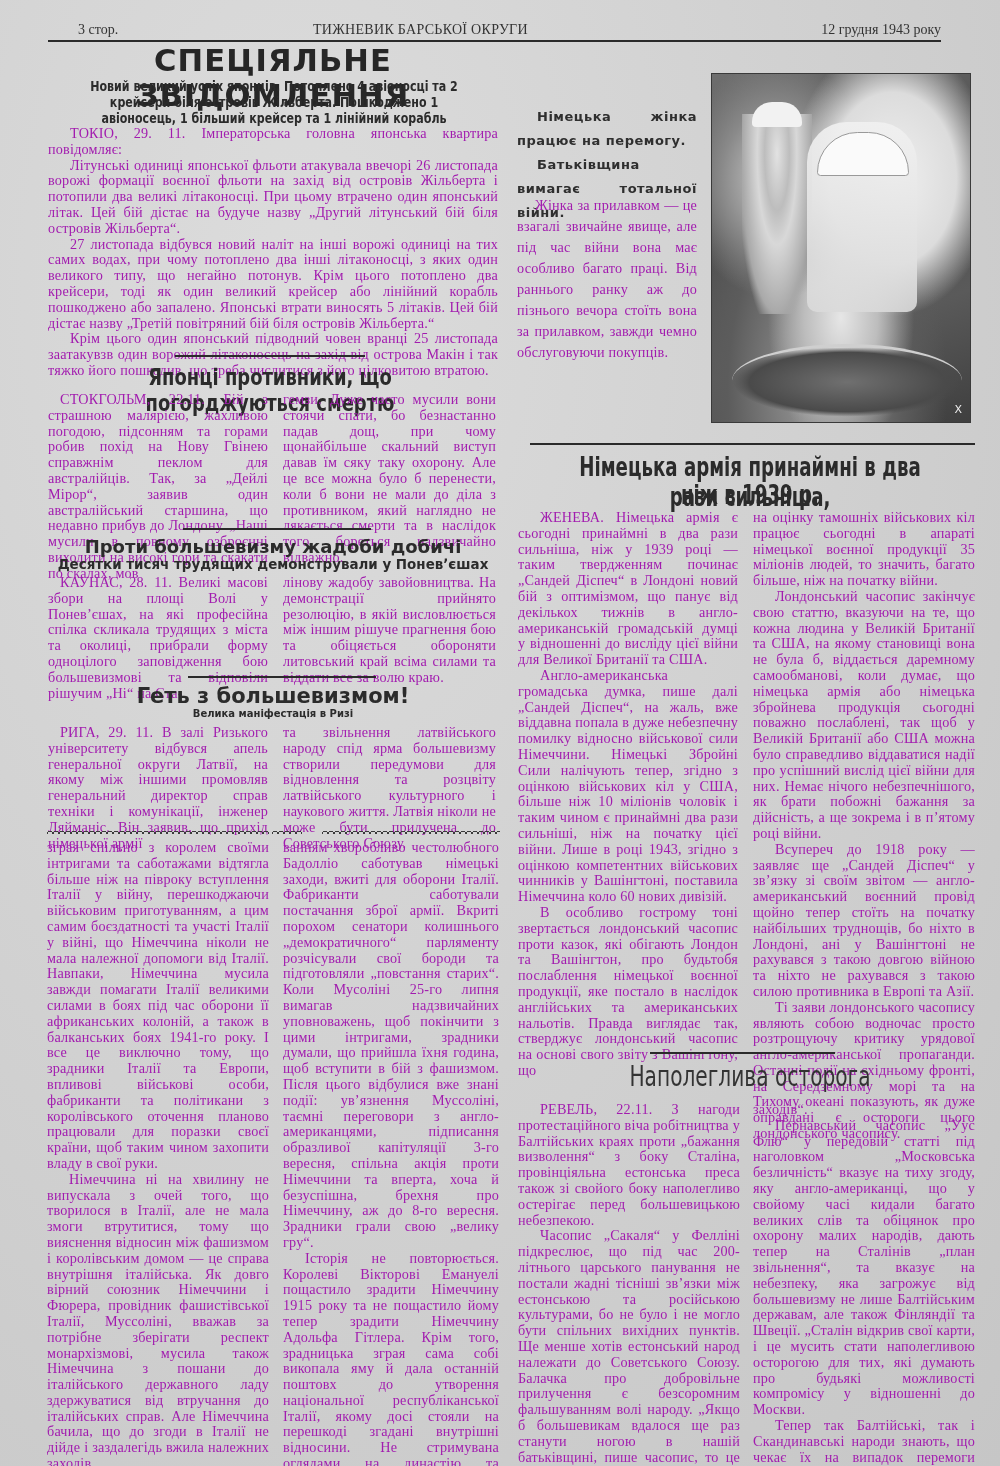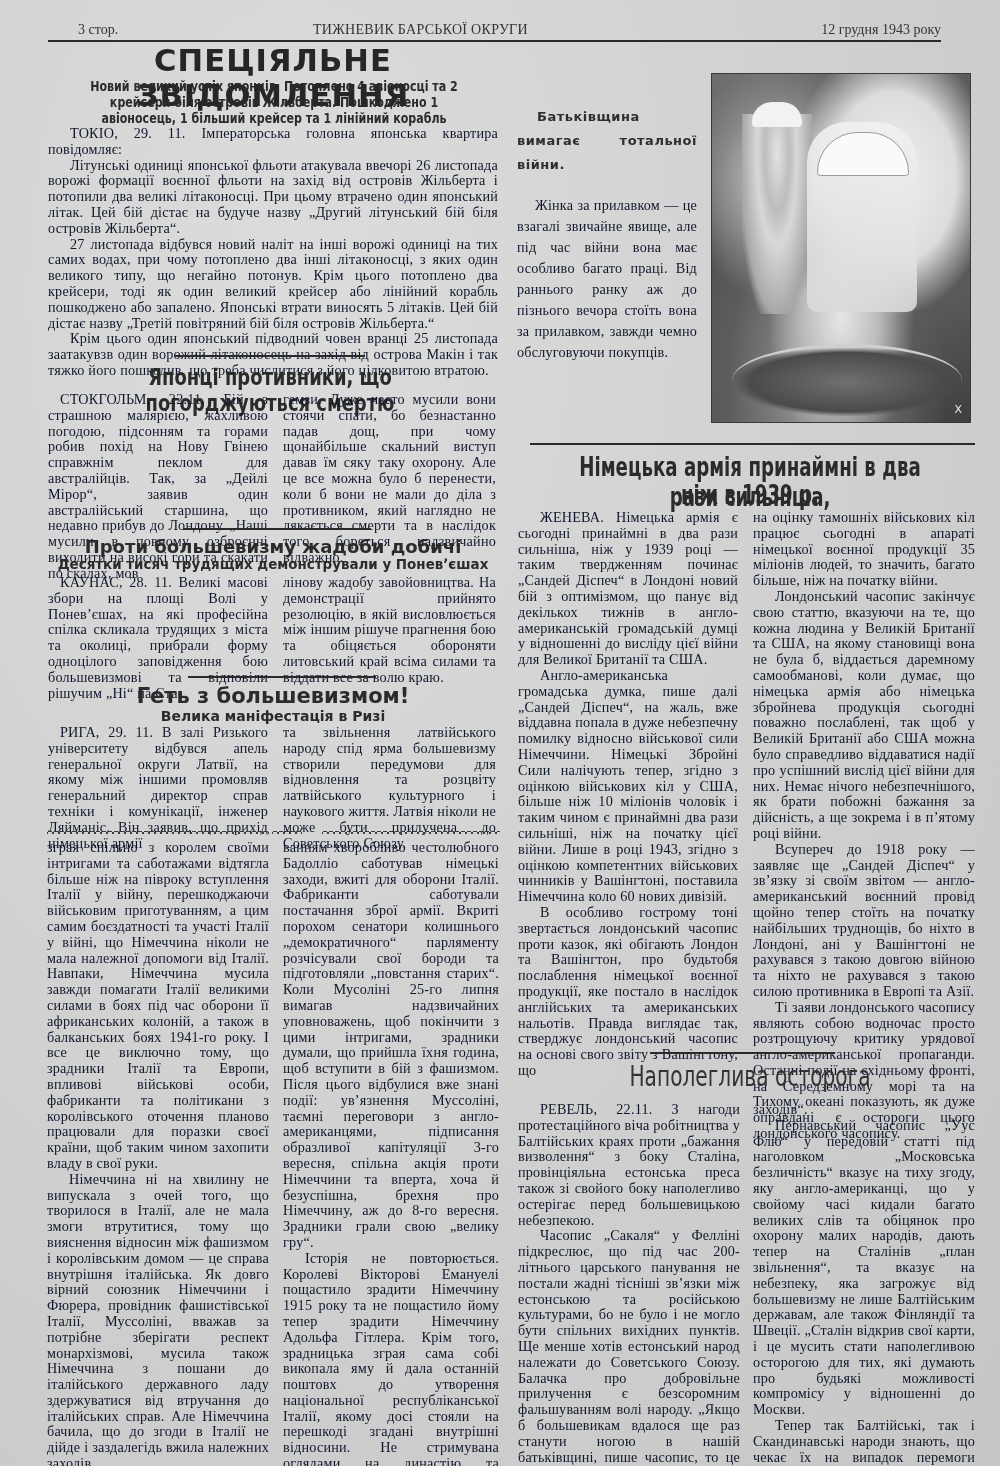--- a/index.html
+++ b/index.html
@@ -21,21 +21,21 @@
     position:absolute; top:43px; left:48px; width:450px; margin:0;
     font-family:"DejaVu Sans", sans-serif; font-weight:900; font-size:30px;
     letter-spacing:1px; text-align:center; color:#262626; transform:scaleX(1.02);
   }
   .sub-bold {
     font-family:"DejaVu Sans", sans-serif; font-weight:bold; font-size:13.5px;
     text-align:center; line-height:16px; color:#2b2b2b; transform:scaleX(0.82); transform-origin:center;
   }
   .body {
     font-family:"Liberation Serif", serif; font-size:14.2px; line-height:15.8px;
-    text-align:justify; color:#0f172a; letter-spacing:0.2px;
+    text-align:justify; color:#a21caf; letter-spacing:0.2px;
   }
   .body p { margin:0; text-indent:22px; }
   .body p.noind { text-indent:0; }
   .col { position:absolute; }
   .head-cond {
     font-family:"DejaVu Sans", sans-serif; font-weight:bold; text-align:center; color:#2b2b2b;
     transform-origin:center;
   }
   .photo {
     position:absolute; left:711px; top:73px; width:258px; height:348px;
@@ -105,39 +105,40 @@
 <div class="col body" style="top:392px;left:283px;width:213px;">гемзи. Дуже часто мусили вони стоячи спати, бо безнастанно падав дощ, при чому щонайбільше скальний виступ давав їм сяку таку охорону. Але це все можна було б перенести, коли б вони не мали до діла з противником, який наглядно не лякається смерти та в наслідок того бореться надзвичайно відважно.</div>
 <div class="rule" style="left:183px;top:528px;width:188px;height:2px;"></div>
 
 <div class="abs head-cond" style="top:536px;left:48px;width:450px;font-size:18px;">Проти большевизму жадоби добичі</div>
 <div class="abs head-cond" style="top:556px;left:28px;width:490px;font-size:14px;transform:scaleX(0.96);">Десятки тисяч трудящих демонстрували у Поневʼєшах</div>
 <div class="col body" style="top:575px;left:48px;width:220px;text-indent:12px;">КАУНАС, 28. 11. Великі масові збори на площі Волі у Поневʼєшах, на які професійна спілка скликала трудящих з міста та околиці, прибрали форму одноцілого заповідження бою большевизмові та відповіли рішучим „Ні“ на Ста-</div>
 <div class="col body" style="top:575px;left:283px;width:213px;">лінову жадобу завойовництва. На демонстрації прийнято резолюцію, в якій висловлюється між іншим рішуче прагнення бою та обіцяється обороняти литовський край всіма силами та віддати все за волю краю.</div>
 <div class="rule" style="left:188px;top:676px;width:188px;height:2px;"></div>
 
 <div class="abs head-cond" style="top:684px;left:48px;width:450px;font-size:21px;">Геть з большевизмом!</div>
-<div class="abs head-cond" style="top:708px;left:48px;width:450px;font-size:14px;">Велика маніфестація в Ризі</div>
+<div class="abs head-cond" style="top:708px;left:48px;width:450px;font-size:10px;">Велика маніфестація в Ризі</div>
 <div class="col body" style="top:725px;left:48px;width:220px;text-indent:12px;">РИГА, 29. 11. В залі Ризького університету відбувся апель генеральної округи Латвії, на якому між іншими промовляв генеральний директор справ техніки і комунікації, інженер Ляйманіс. Він заявив, що прихід німецької армії</div>
 <div class="col body" style="top:725px;left:283px;width:213px;">та звільнення латвійського народу спід ярма большевизму створили передумови для відновлення та розцвіту латвійського культурного і наукового життя. Латвія ніколи не може бути прилучена до Советського Союзу.</div>
 
 <div class="wavy" style="left:47px;top:826px;width:222px;"></div>
 <div class="wavy" style="left:272px;top:826px;width:30px;"></div>
 <div class="wavy" style="left:322px;top:826px;width:178px;"></div>
 
 <div class="col body" style="top:840px;left:47px;width:222px;">
   <p class="noind">зграя спільно з королем своїми інтригами та саботажами відтягла більше ніж на півроку вступлення Італії у війну, перешкоджаючи військовим приготуванням, а цим самим боєздатності та участі Італії у війні, що Німеччина ніколи не мала належної допомоги від Італії. Навпаки, Німеччина мусила завжди помагати Італії великими силами в боях під час оборони її африканських колоній, а також в балканських боях 1941-го року. І все це виключно тому, що зрадники Італії та Европи, впливові військові особи, фабриканти та політикани з королівського оточення планово працювали для поразки своєї країни, щоб таким чином захопити владу в свої руки.</p>
   <p>Німеччина ні на хвилину не випускала з очей того, що творилося в Італії, але не мала змоги втрутитися, тому що вияснення відносин між фашизмом і королівським домом — це справа внутрішня італійська. Як довго вірний союзник Німеччини і Фюрера, провідник фашистівської Італії, Муссоліні, вважав за потрібне зберігати респект монархізмові, мусила також Німеччина з пошани до італійського державного ладу здержуватися від втручання до італійських справ. Але Німеччина бачила, що до згоди в Італії не дійде і заздалегідь вжила належних заходів.</p>
 
 </div>
 <div class="col body" style="top:840px;left:283px;width:216px;">
   <p class="noind">ванням хворобливо честолюбного Бадолліо саботував німецькі заходи, вжиті для оборони Італії. Фабриканти саботували постачання зброї армії. Вкриті порохом сенатори колишнього „демократичного“ парляменту розчісували свої бороди та підготовляли „повстання старих“. Коли Мусоліні 25-го липня вимагав надзвичайних уповноважень, щоб покінчити з цими інтригами, зрадники думали, що прийшла їхня година, щоб вступити в бій з фашизмом. Після цього відбулися вже знані події: увʼязнення Муссоліні, таємні переговори з англо-американцями, підписання образливої капітуляції 3-го вересня, спільна акція проти Німеччини та вперта, хоча й безуспішна, брехня про Німеччину, аж до 8-го вересня. Зрадники грали свою „велику гру“.</p>
   <p>Історія не повторюється. Королеві Вікторові Емануелі пощастило зрадити Німеччину 1915 року та не пощастило йому тепер зрадити Німеччину Адольфа Гітлера. Крім того, зрадницька зграя сама собі викопала яму й дала останній поштовх до утворення національної республіканської Італії, якому досі стояли на перешкоді згадані внутрішні відносини. Не стримувана оглядами на династію та пережитки, вільна від інтриг та саботажів, нова республіканська фашистівська Італія під проводом визволеного сміливою акцією Німеччини Дуче з фанатичною рішучістю стала поруч свого союзника Німеччини до спільного бою за честь, свободу та життя. В цьому бої вона витриває аж до переможного кінця.</p>
 </div>
 
 <div class="col caption-bold" style="top:105px;left:517px;width:180px;">
+  <p>Німецька жінка працює на перемогу.</p>
   <p>Батьківщина вимагає тотальної війни.</p>
 </div>
 <div class="col body" style="top:195px;left:517px;width:180px;line-height:21px;text-indent:18px;">Жінка за прилавком — це взагалі звичайне явище, але під час війни вона має особливо багато праці. Від раннього ранку аж до пізнього вечора стоїть вона за прилавком, завжди чемно обслуговуючи покупців.</div>
 
 <div class="photo">
   <div class="person"></div>
   <div class="cap"></div>
   <div class="scale"></div>
   <div class="dial"></div>
   <div class="tray"></div>

